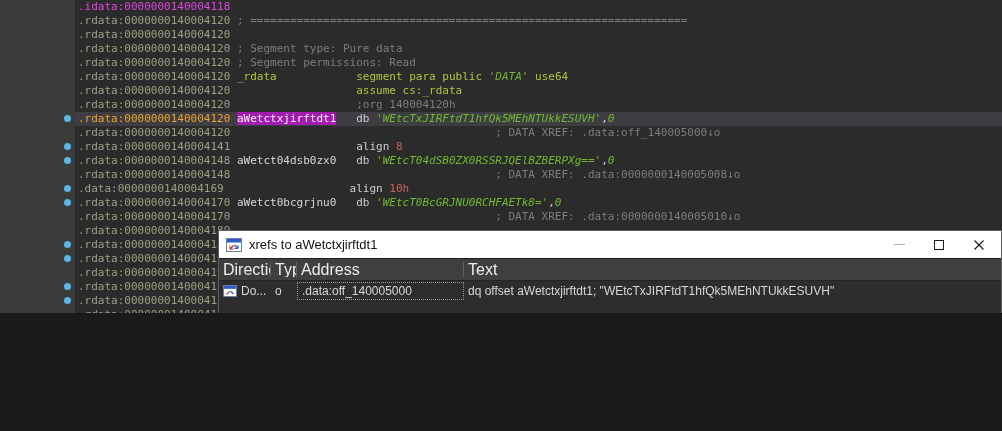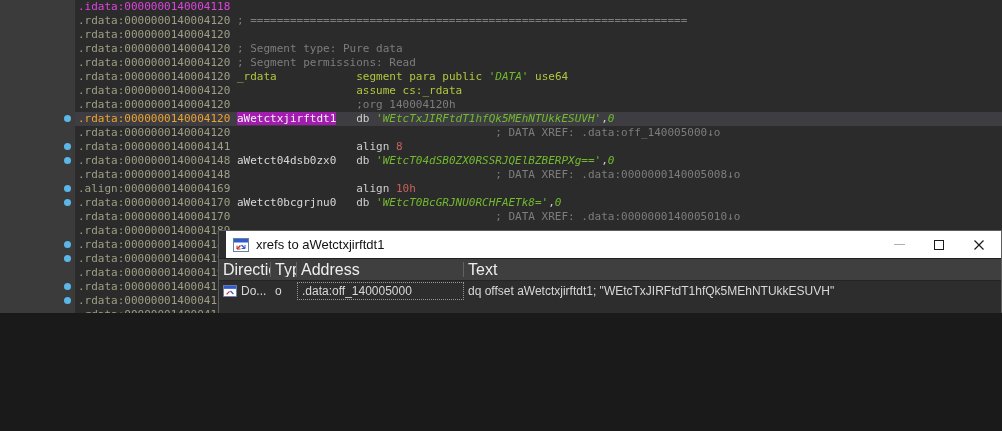--- a/index.html
+++ b/index.html
@@ -18,21 +18,21 @@
   .seg-label-hl{color:#f2f2f2;background:#a21caf;}
   .seg-plain{color:#cfcfcf;}
   .seg-kw{color:#aec83d;}
   .seg-str{color:#72b92e;font-style:italic;}
   .seg-num{color:#c9605c;}
   .seg-com{color:#7d7d7d;}
 
   .dialog{position:absolute;left:218px;top:230px;width:784px;height:201px;box-sizing:border-box;
           background:#2d2d2d;border:1px solid #5d5d5d;border-bottom:none;display:flex;flex-direction:column;
           font-family:"Liberation Sans",sans-serif;}
-  .titlebar{flex:0 0 27px;background:#ffffff;display:flex;align-items:center;padding:0 2px 0 7px;margin-left:7px;}
+  .titlebar{flex:0 0 27px;background:#ffffff;display:flex;align-items:center;padding:0 2px 0 7px;}
   .dlg-title{flex:1;color:#111;font-size:13px;margin-left:7px;white-space:nowrap;overflow:hidden;}
   .winbtn{width:40px;height:23px;display:flex;align-items:center;justify-content:center;cursor:default;}
   .min-glyph{display:block;width:11px;border-top:1px solid #b0b0b0;}
   .max-glyph{display:block;width:10px;height:10px;border:1px solid #1a1a1a;box-sizing:border-box;}
 
   .thead{display:flex;flex:0 0 21px;background:#3f3f3f;color:#eeeeee;font-size:16px;
          border-top:1px solid #1f1f1f;border-bottom:1px solid #242424;align-items:center;}
   .th{padding:0 4px;border-right:1px solid #616161;height:15px;line-height:15px;box-sizing:border-box;
       overflow:hidden;white-space:nowrap;}
   .col-dir{width:52px;flex:0 0 auto;box-sizing:border-box;}
@@ -64,21 +64,21 @@
       <div class="asm-line" style="top: 42px;"><span class="seg-addr">.rdata:0000000140004120</span><span class="seg-com"> ; Segment type: Pure data</span></div>
       <div class="asm-line" style="top: 56px;"><span class="seg-addr">.rdata:0000000140004120</span><span class="seg-com"> ; Segment permissions: Read</span></div>
       <div class="asm-line" style="top: 70px;"><span class="seg-addr">.rdata:0000000140004120</span><span class="seg-plain"> </span><span class="seg-kw">_rdata</span><span class="seg-plain">            </span><span class="seg-kw">segment para public </span><span class="seg-str">'DATA'</span><span class="seg-kw"> use64</span></div>
       <div class="asm-line" style="top: 84px;"><span class="seg-addr">.rdata:0000000140004120</span><span class="seg-plain">                   </span><span class="seg-kw">assume cs:_rdata</span></div>
       <div class="asm-line" style="top: 98px;"><span class="seg-addr">.rdata:0000000140004120</span><span class="seg-plain">                   </span><span class="seg-com">;org 140004120h</span></div>
       <div class="asm-line sel" style="top: 112px;"><span class="dot"></span><span class="seg-addr-sel">.rdata:0000000140004120</span><span class="seg-plain"> </span><span class="seg-label-hl">aWetctxjirftdt1</span><span class="seg-plain">   db </span><span class="seg-str">'WEtcTxJIRFtdT1hfQk5MEhNTUkkESUVH'</span><span class="seg-plain">,</span><span class="seg-str">0</span></div>
       <div class="asm-line" style="top: 126px;"><span class="seg-addr">.rdata:0000000140004120</span><span class="seg-plain">                                        </span><span class="seg-com">; DATA XREF: .data:off_140005000↓o</span></div>
       <div class="asm-line" style="top: 140px;"><span class="dot"></span><span class="seg-addr">.rdata:0000000140004141</span><span class="seg-plain">                   align </span><span class="seg-num">8</span></div>
       <div class="asm-line" style="top: 154px;"><span class="dot"></span><span class="seg-addr">.rdata:0000000140004148</span><span class="seg-plain"> </span><span class="seg-label">aWetct04dsb0zx0</span><span class="seg-plain">   db </span><span class="seg-str">'WEtcT04dSB0ZX0RSSRJQElBZBERPXg=='</span><span class="seg-plain">,</span><span class="seg-str">0</span></div>
       <div class="asm-line" style="top: 168px;"><span class="seg-addr">.rdata:0000000140004148</span><span class="seg-plain">                                        </span><span class="seg-com">; DATA XREF: .data:0000000140005008↓o</span></div>
-      <div class="asm-line" style="top: 182px;"><span class="dot"></span><span class="seg-addr">.align:0000000140004169</span><span class="seg-plain">                   align </span><span class="seg-num">10h</span></div>
+      <div class="asm-line" style="top: 182px;"><span class="dot"></span><span class="seg-addr">.data:0000000140004169</span><span class="seg-plain">                   align </span><span class="seg-num">10h</span></div>
       <div class="asm-line" style="top: 196px;"><span class="dot"></span><span class="seg-addr">.rdata:0000000140004170</span><span class="seg-plain"> </span><span class="seg-label">aWetct0bcgrjnu0</span><span class="seg-plain">   db </span><span class="seg-str">'WEtcT0BcGRJNU0RCHFAETk8='</span><span class="seg-plain">,</span><span class="seg-str">0</span></div>
       <div class="asm-line" style="top: 210px;"><span class="seg-addr">.rdata:0000000140004170</span><span class="seg-plain">                                        </span><span class="seg-com">; DATA XREF: .data:0000000140005010↓o</span></div>
       <div class="asm-line" style="top: 224px;"><span class="seg-addr">.rdata:0000000140004189</span></div>
       <div class="asm-line" style="top: 238px;"><span class="dot"></span><span class="seg-addr">.rdata:0000000140004189</span></div>
       <div class="asm-line" style="top: 252px;"><span class="dot"></span><span class="seg-addr">.rdata:0000000140004190</span></div>
       <div class="asm-line" style="top: 266px;"><span class="seg-addr">.rdata:0000000140004190</span></div>
       <div class="asm-line" style="top: 280px;"><span class="dot"></span><span class="seg-addr">.rdata:00000001400041b1</span></div>
       <div class="asm-line" style="top: 294px;"><span class="dot"></span><span class="seg-addr">.rdata:00000001400041b8</span></div>
       <div class="asm-line" style="top: 308px;"><span class="seg-addr">.rdata:00000001400041b8</span></div>
       <div class="asm-line" style="top: 322px;"><span class="dot"></span><span class="seg-addr">.rdata:00000001400041d9</span></div>

